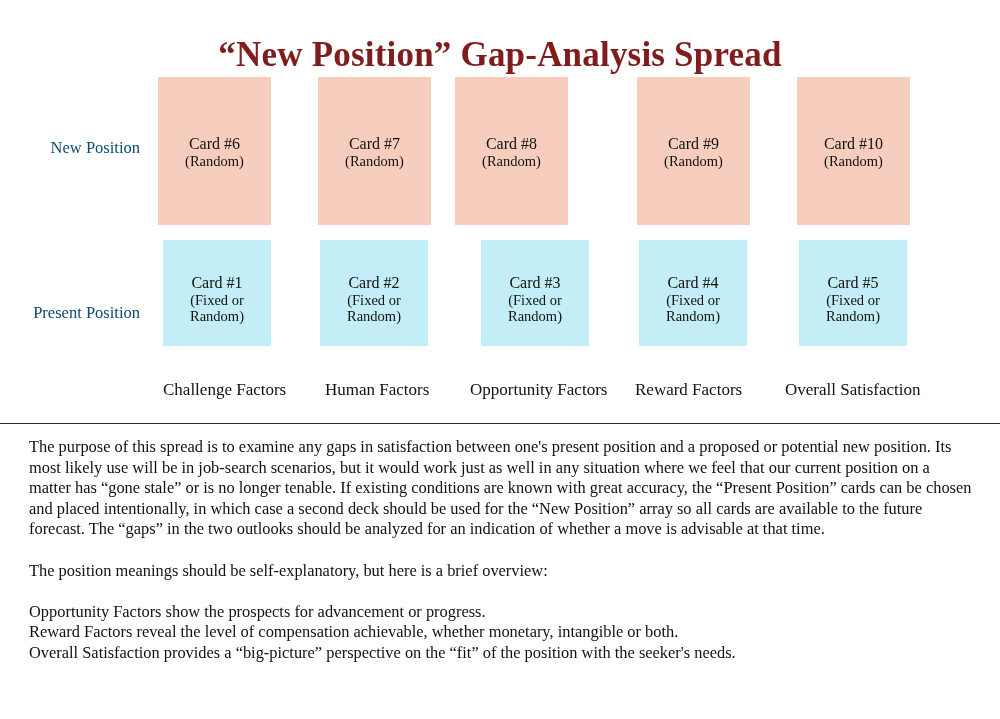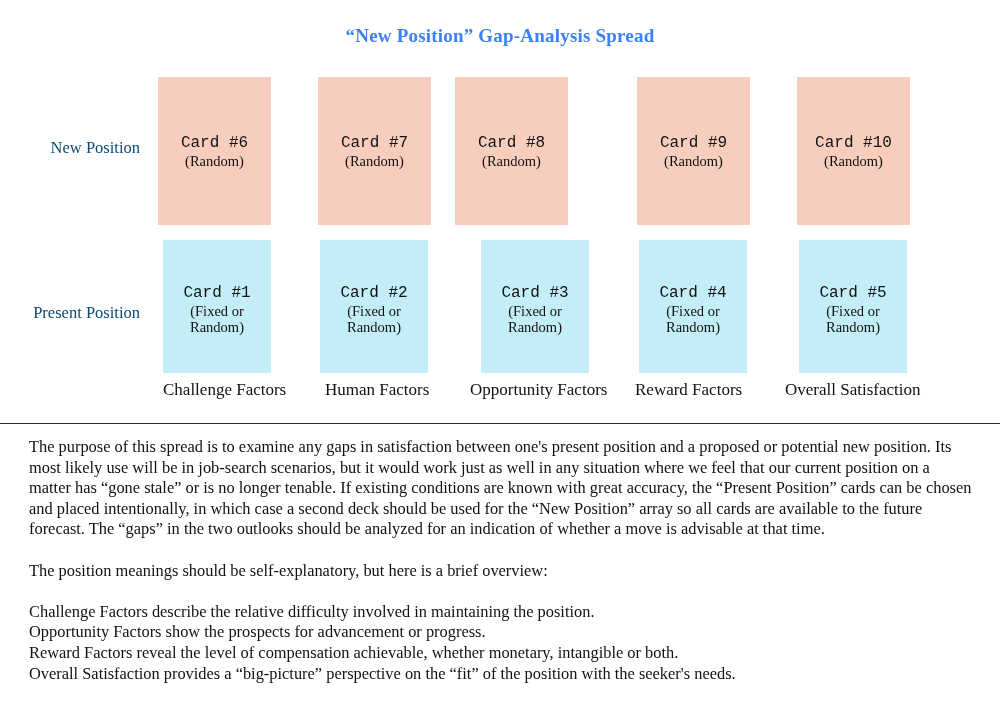--- a/index.html
+++ b/index.html
@@ -16,23 +16,23 @@
     overflow: hidden;
   }
 
   
   #page-title {
     position: absolute;
     top: 12px;
     left: 0;
     width: 1000px;
     text-align: center;
-    font-size: 19px;
+    font-size: 35px;
     letter-spacing: 0.2px;
-    color: #3b82f6;
+    color: #7f1d1d;
   }
 
   
   #spread {
     position: absolute;
     top: 70px;
     left: 0;
     width: 1000px;
     height: 340px;
   }
@@ -53,36 +53,36 @@
     box-sizing: border-box;
     display: flex;
     flex-direction: column;
     align-items: center;
     justify-content: flex-start;
     text-align: center;
     font-size: 15px;
     line-height: 1.12;
     color: #111111;
   }
-  .card .card-name { font-size: 16px; font-family: Liberation Mono, monospace; }
+  .card .card-name { font-size: 16px; }
   .card .card-mode { font-size: 14.5px; }
 
   .card.new {
     background: #f7cebd;
     width: 113px;
     height: 148px;
     top: 7px;
     padding-top: 58px;
   }
   .card.present {
     background: #c3eef7;
     width: 108px;
-    height: 133px;
+    height: 106px;
     top: 170px;
-    padding-top: 45px;
+    padding-top: 34px;
   }
 
   
   .col0 .card.new     { left: 158px; }
   .col1 .card.new     { left: 318px; }
   .col2 .card.new     { left: 455px; align-items: center; }
   .col3 .card.new     { left: 637px; }
   .col4 .card.new     { left: 797px; }
 
   .col0 .card.present { left: 163px; }
@@ -209,17 +209,16 @@
 
 </div>
 
 <div id="divider"></div>
 
 <div id="body-copy">
   <p>The purpose of this spread is to examine any gaps in satisfaction between one's present position and a proposed or potential new position. Its most likely use will be in job-search scenarios, but it would work just as well in any situation where we feel that our current position on a matter has “gone stale” or is no longer tenable. If existing conditions are known with great accuracy, the “Present Position” cards can be chosen and placed intentionally, in which case a second deck should be used for the “New Position” array so all cards are available to the future forecast. The “gaps” in the two outlooks should be analyzed for an indication of whether a move is advisable at that time.</p>
   <div class="spacer"></div>
   <p>The position meanings should be self-explanatory, but here is a brief overview:</p>
   <div class="spacer"></div>
-  <p class="meaning-line">Challenge Factors describe the relative difficulty involved in maintaining the position.</p>
   <p class="meaning-line">Opportunity Factors show the prospects for advancement or progress.</p>
   <p class="meaning-line">Reward Factors reveal the level of compensation achievable, whether monetary, intangible or both.</p>
   <p class="meaning-line">Overall Satisfaction provides a “big-picture” perspective on the “fit” of the position with the seeker's needs.</p>
 </div>
 
 </body></html>

